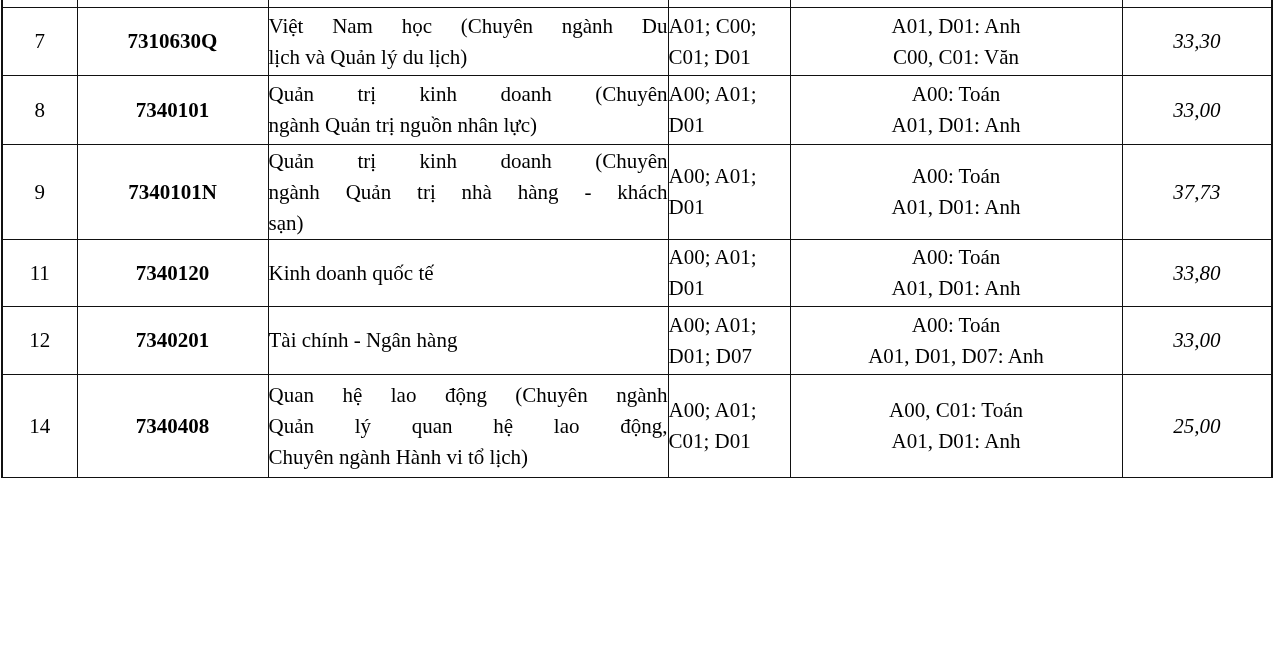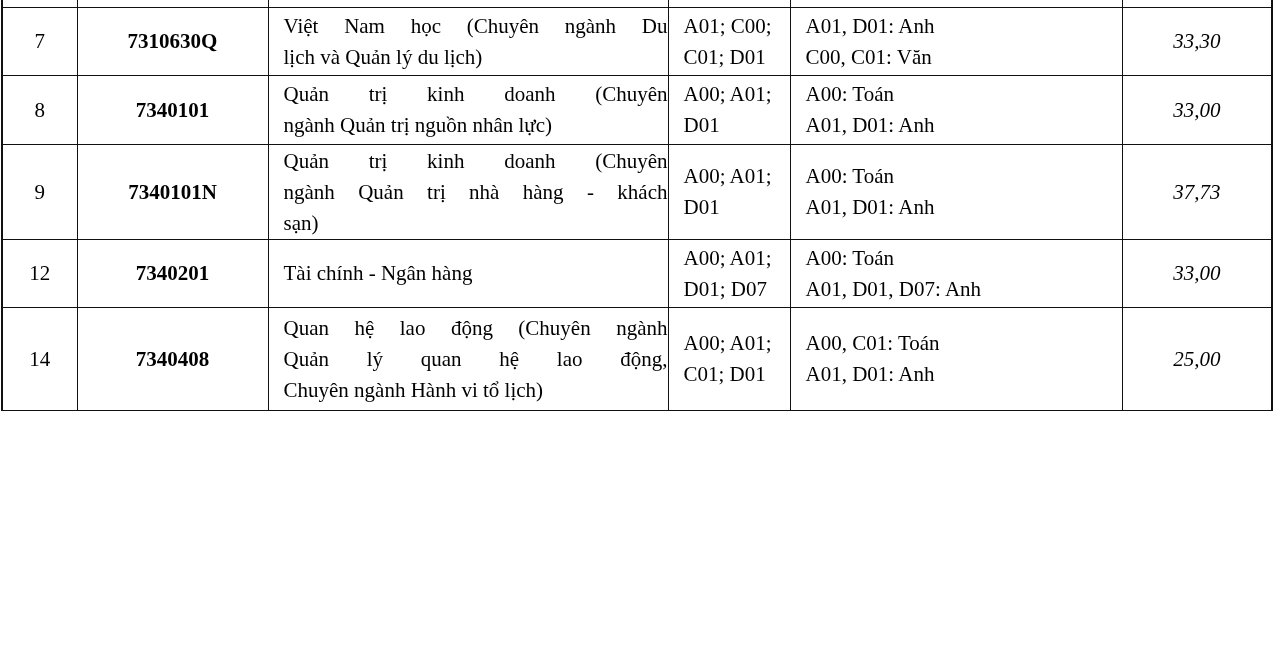--- a/index.html
+++ b/index.html
@@ -34,24 +34,24 @@
   }
   
   table.scores { border-left: 2px solid #111; border-right: 2px solid #111; }
   tr.stub td { border-top: none; height: 10px; }
   tr.last td { border-bottom: 3px solid #111111; }
 
   td.c-stt  { text-align: center; }
   td.c-code { text-align: center; font-weight: bold; }
   td.c-name { padding: 2px 12px 2px 9px; text-align: left; }
   td.c-comb { padding: 2px 4px 2px 8px; text-align: left; }
-  td.c-main { padding: 2px 4px 2px 10px; text-align: left; }
+  td.c-main { padding: 2px 4px 2px 10px; text-align: center; }
   td.c-scor { text-align: center; font-size: 22px; font-style: italic; }
 
-  .line { display: block; padding-left: 15px; }
+  .line { display: block; }
   .just { text-align: justify; text-align-last: justify; }
 
   tr.r7  td { height: 67px; }
   tr.r8  td { height: 68px; }
   tr.r9  td { height: 94px; }
   tr.r10 td { height: 62px; }
   tr.r11 td { height: 66px; }
   tr.r12 td { height: 67px; }
   tr.r13 td { height: 66px; }
   tr.r14 td { height: 102px; }
@@ -130,20 +130,36 @@
         <span class="line">D01</span>
       </td>
       <td class="c-main">
         <span class="line">A00: Toán</span>
         <span class="line">A01, D01: Anh</span>
       </td>
       <td class="c-scor"><span>37,73</span></td>
     </tr>
 
 
+    <tr class="r11">
+      <td class="c-stt"><span>11</span></td>
+      <td class="c-code"><span>7340120</span></td>
+      <td class="c-name">
+        <span class="line">Kinh doanh quốc tế</span>
+      </td>
+      <td class="c-comb">
+        <span class="line">A00; A01;</span>
+        <span class="line">D01</span>
+      </td>
+      <td class="c-main">
+        <span class="line">A00: Toán</span>
+        <span class="line">A01, D01: Anh</span>
+      </td>
+      <td class="c-scor"><span>33,80</span></td>
+    </tr>
 
     <tr class="r12">
       <td class="c-stt"><span>12</span></td>
       <td class="c-code"><span>7340201</span></td>
       <td class="c-name">
         <span class="line">Tài chính - Ngân hàng</span>
       </td>
       <td class="c-comb">
         <span class="line">A00; A01;</span>
         <span class="line">D01; D07</span>

